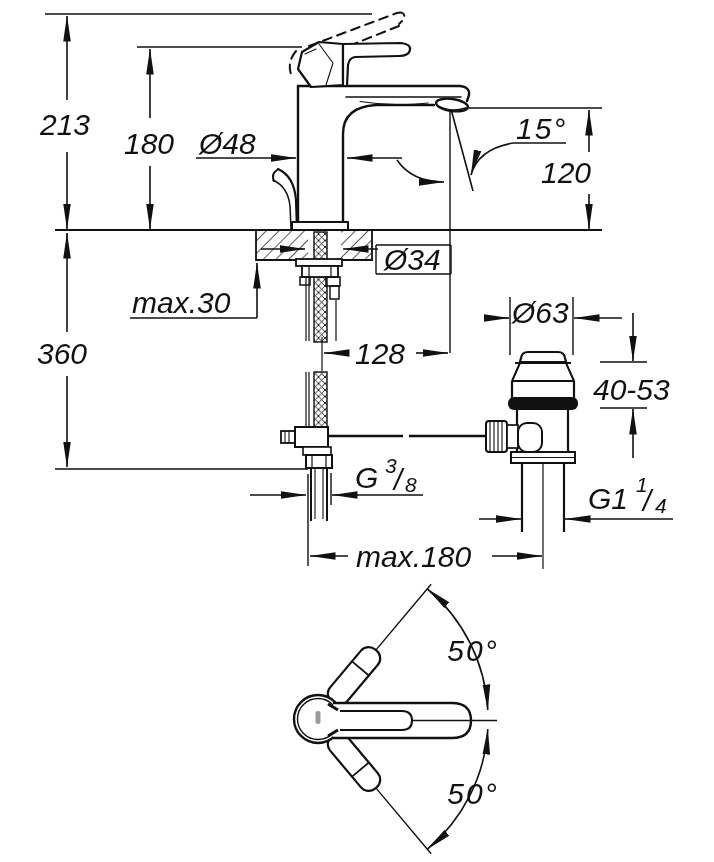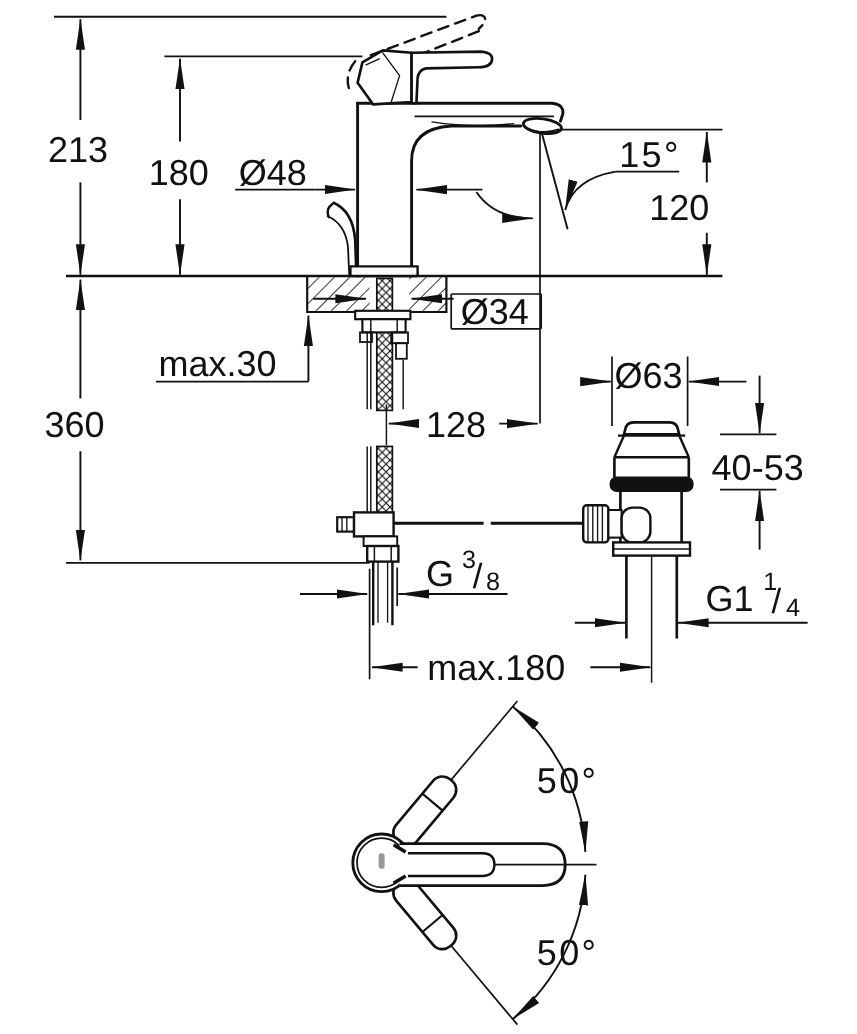--- a/index.html
+++ b/index.html
@@ -1,16 +1,16 @@
 <!DOCTYPE html>
 <html><head>
 <meta charset="utf-8">
 <style>
   html,body{margin:0;padding:0;background:#fff;}
-  .canvas{position:relative;width:714px;height:862px;background:#fff;overflow:hidden;}
+  .canvas{position:relative;width:714px;height:862px;background:#fff;overflow:hidden;font-style:italic;}
   svg{position:absolute;left:0;top:0;}
   text{font-family:"Liberation Sans", sans-serif;fill:#111;}
   .dim{font-size:30px;}
   .dimsmall{font-size:21px;}
   .dimslash{font-size:29px;}
   .deg{letter-spacing:2px;}
 </style>
 </head>
 <body>
 

